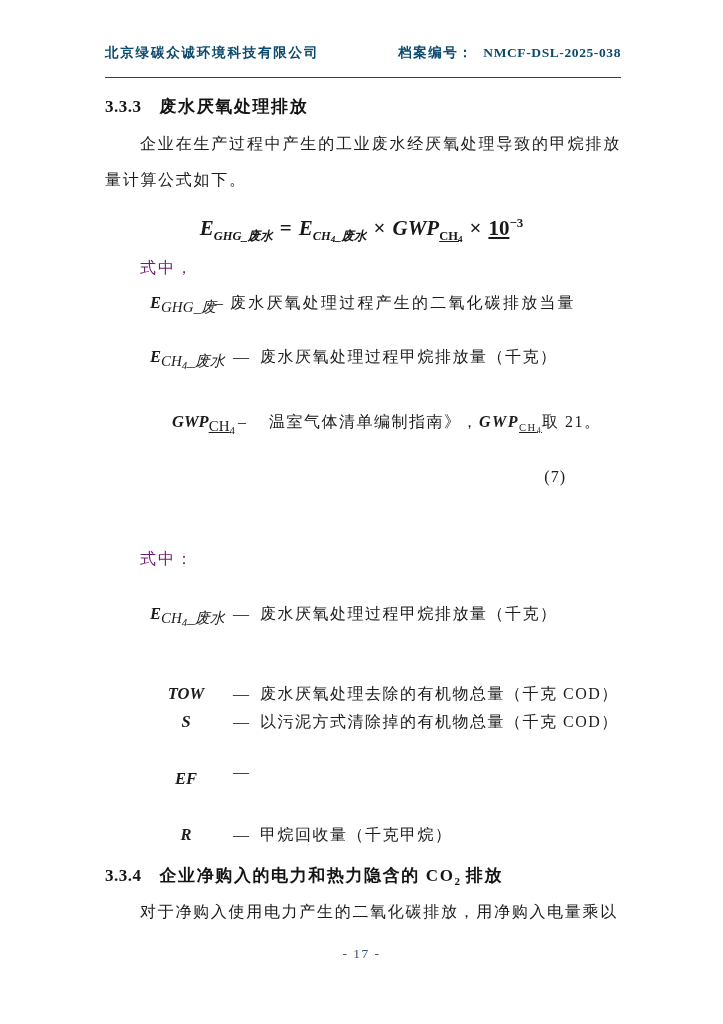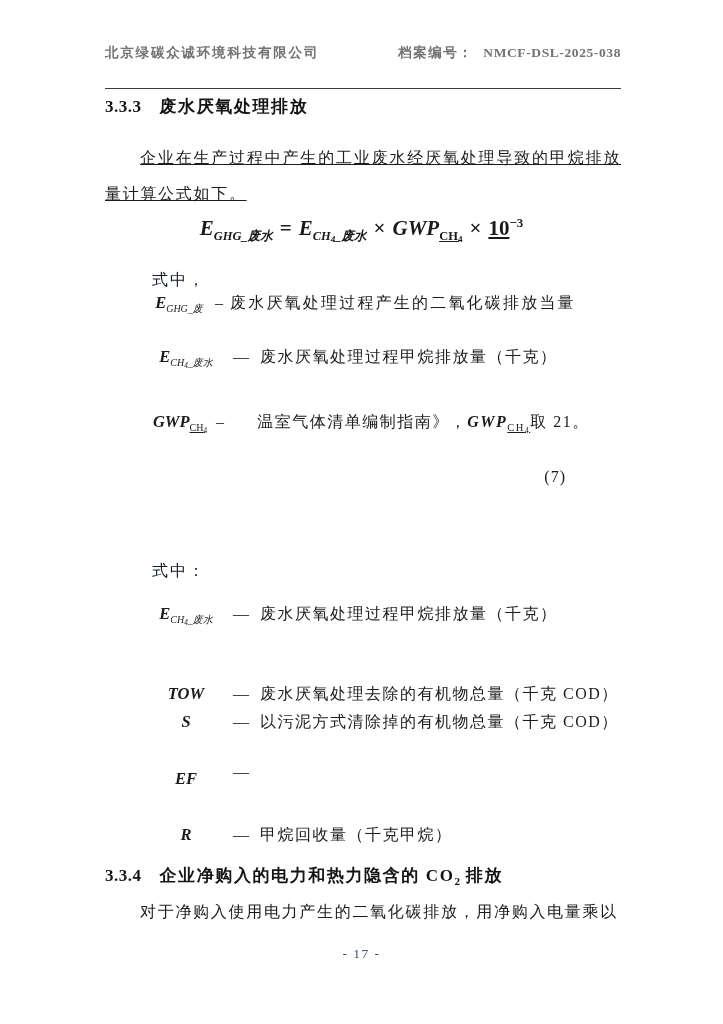--- a/index.html
+++ b/index.html
@@ -4,73 +4,73 @@
 <style>
   html,body { margin:0; padding:0; background:#ffffff; }
   .page {
     position:relative; width:723px; height:1024px; background:#ffffff;
     font-family:"Liberation Serif","DejaVu Serif",serif; color:#1f1f1f; overflow:hidden;
   }
   
   .header {
     position:absolute; top:44px; left:105px; right:102px;
     display:flex; justify-content:space-between; align-items:center;
-    padding-bottom:26px; border-bottom:1.6px solid #3c3c3c;
-    font-size:13.5px; color:#737373; font-weight:bold;
+    padding-bottom:15px; border-bottom:1.6px solid #3c3c3c;
+    font-size:13.5px; color:#0c4a6e; font-weight:bold;
   }
   .company { letter-spacing:1.8px; }
   .archive-label { letter-spacing:1.5px; margin-right:10px; }
   .archive-no { letter-spacing:0.6px; }
   
   .heading { position:absolute; left:105px; margin:0; font-size:17px; font-weight:bold; letter-spacing:1.6px; color:#141414; }
   .h333 { top:95px; }
   .h334 { top:864px; }
   .hnum { letter-spacing:0.5px; margin-right:18px;text-align:center; }
   .heading sub { font-size:11px; letter-spacing:0; }
   
   .para {
     position:absolute; left:105px; width:516px; margin:0;
     font-size:16px; line-height:36px; letter-spacing:1.7px;
     text-align:justify; text-indent:35px; color:#1c1c1c;
   }
-  .para1 { top:140px;text-decoration:underline; }
+  .para1 { top:126px; }
   .para2 { top:894px; }
   
   .formula1 {
     position:absolute; top:202px; left:0; width:723px; text-align:center;
     font-size:21px; font-weight:600; line-height:42px; color:#191919;
   }
   .formula1 .op { margin:0 7px; font-weight:600; }
   .it { font-style:italic; }
   .up { font-style:normal;text-decoration:underline; }
   sub.fsub { font-size:12.5px; }
   .ssub { font-size:0.72em; position:relative; top:0.22em; }
   sup.fsup { font-size:13px; font-weight:700; }
   
-  .sz { position:absolute; left:140px; margin:12px; font-size:16px; letter-spacing:2px; color:#0f172a; }
+  .sz { position:absolute; left:140px; margin:0; font-size:16px; letter-spacing:2px; color:#701a75; }
   .sz1 { top:258px; }
   .sz2 { top:549px; }
   
   .defrow { position:absolute; left:150px; display:flex; align-items:baseline; font-size:16px; line-height:26px; color:#1c1c1c; }
   .symcol { display:inline-block; width:72px; text-align:center; font-size:16.5px; white-space:nowrap; }
   .symcol .sym { font-style:italic; font-weight:600; }
-  .symcol sub { font-size:10px; }
+  .symcol sub { font-size:15px; }
   .dashcol { display:inline-block; width:38px; text-align:center; flex:0 0 auto; }
   .desccol { letter-spacing:1.5px; white-space:nowrap; }
   .r-d1 .symcol { width:58px; }
   .r-d1 .dashcol { width:22px; }
   .r-d1 .desccol { letter-spacing:2.2px; }
   .r-d2 { top:344px; }
   .r-d1 { top:290px; }
-  .r-d3 { top:392px; }
+  .r-d3 { top:392px;margin-left:22px; }
   .r-d3 .symcol { width:60px; }
   .r-d3 .dashcol { width:20px; }
   .r-d3 .desccol { white-space:normal; width:370px; }
   .dline1 { display:block; white-space:nowrap; }
-  .dline2 { display:block; margin-top:17px; margin-left:17px; white-space:nowrap;text-align:center; }
+  .dline2 { display:block; margin-top:17px; margin-left:17px; white-space:nowrap; }
   .r-l1 { top:601px; }
   .r-l2 { top:681px; }
   .r-l3 { top:709px; }
   .r-l4 { top:766px; }
   .r-l5 { top:822px; }
   .raised { position:relative; top:-7px; }
   
   .formula2-wrap { position:absolute; top:468px; left:105px; right:102px; }
   .eqno { position:absolute; right:55px; top:0; font-size:16px; letter-spacing:1px; color:#1c1c1c; }
   .formula2 { margin:16px 0 0 130px; font-size:17.5px; font-weight:600; color:#191919; }

